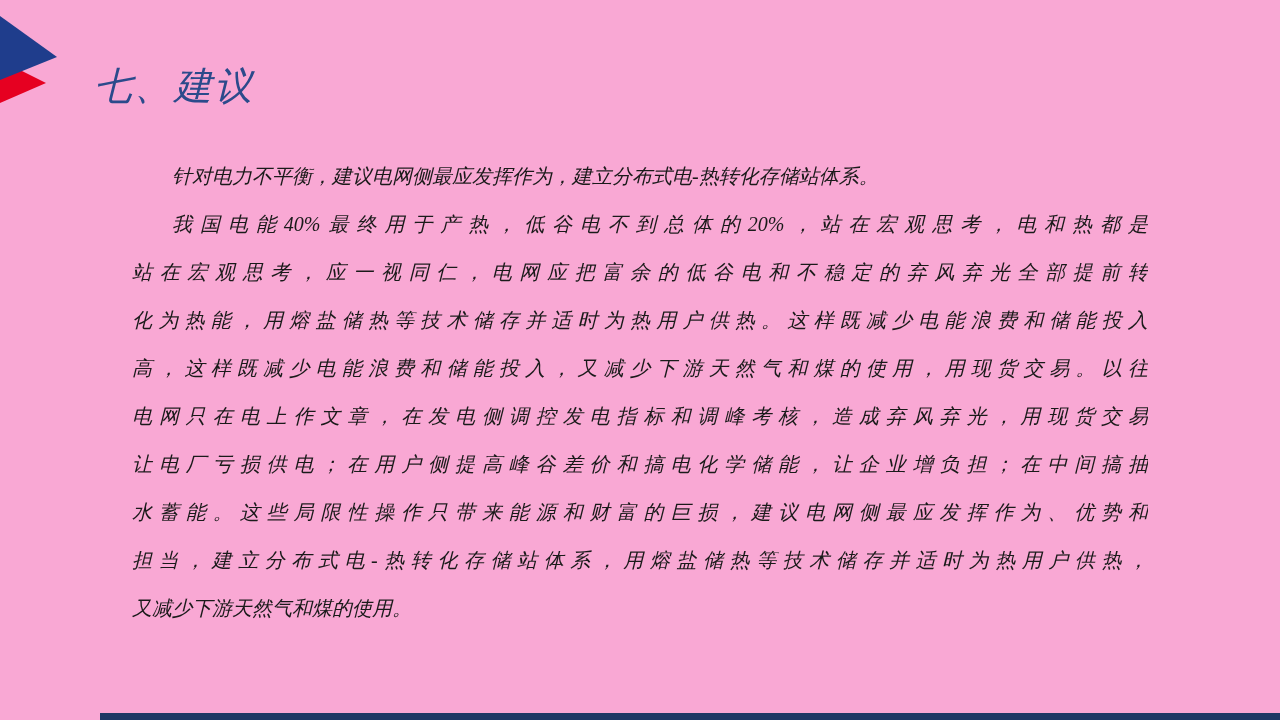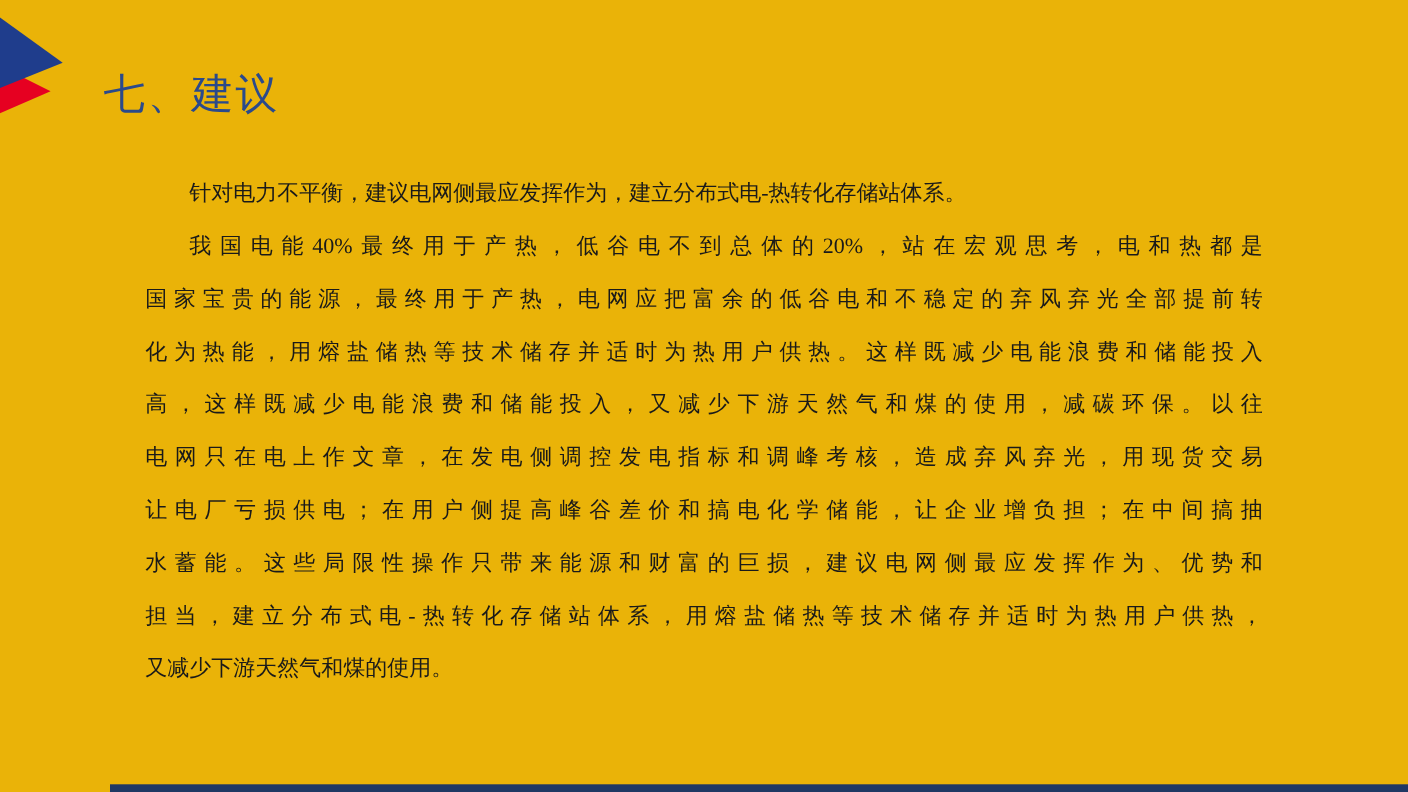--- a/index.html
+++ b/index.html
@@ -5,21 +5,22 @@
   html, body { margin: 0; padding: 0; }
   body {
     width: 1280px; height: 720px;
     background: #ffffff;
     overflow: hidden;
     position: relative;
     font-family: "Liberation Serif", serif;
   }
   .slide {
     position: absolute; inset: 0;
-    background: #eab308;
+    background: #f9a8d4;
+    font-style: italic;
   }
   .corner-deco {
     position: absolute; left: 0; top: 0;
     width: 120px; height: 130px;
   }
   .slide-title {
     position: absolute;
     left: 94px; top: 64px;
     font-size: 38px;
     line-height: 44px;
@@ -64,23 +65,23 @@
   <svg class="corner-deco" viewBox="0 0 120 130" xmlns="http://www.w3.org/2000/svg">
     <polygon points="0,60 46,83 0,103" fill="#E60021"></polygon>
     <polygon points="0,16 57,57 0,80" fill="#1F3D8C"></polygon>
   </svg>
 
   <div class="slide-title">七、建议</div>
 
   <div class="body-block">
     <div class="line ind">针对电力不平衡，建议电网侧最应发挥作为，建立分布式电-热转化存储站体系。</div>
     <div class="line ind just">我国电能40%最终用于产热，低谷电不到总体的20%，站在宏观思考，电和热都是</div>
-    <div class="line just">国家宝贵的能源，最终用于产热，电网应把富余的低谷电和不稳定的弃风弃光全部提前转</div>
+    <div class="line just">站在宏观思考，应一视同仁，电网应把富余的低谷电和不稳定的弃风弃光全部提前转</div>
     <div class="line just">化为热能，用熔盐储热等技术储存并适时为热用户供热。这样既减少电能浪费和储能投入</div>
-    <div class="line just">高，这样既减少电能浪费和储能投入，又减少下游天然气和煤的使用，减碳环保。以往</div>
+    <div class="line just">高，这样既减少电能浪费和储能投入，又减少下游天然气和煤的使用，用现货交易。以往</div>
     <div class="line just">电网只在电上作文章，在发电侧调控发电指标和调峰考核，造成弃风弃光，用现货交易</div>
     <div class="line just">让电厂亏损供电；在用户侧提高峰谷差价和搞电化学储能，让企业增负担；在中间搞抽</div>
     <div class="line just">水蓄能。这些局限性操作只带来能源和财富的巨损，建议电网侧最应发挥作为、优势和</div>
     <div class="line just">担当，建立分布式电-热转化存储站体系，用熔盐储热等技术储存并适时为热用户供热，</div>
     <div class="line">又减少下游天然气和煤的使用。</div>
   </div>
 
   <div class="footer-bar"></div>
 
 </div>

